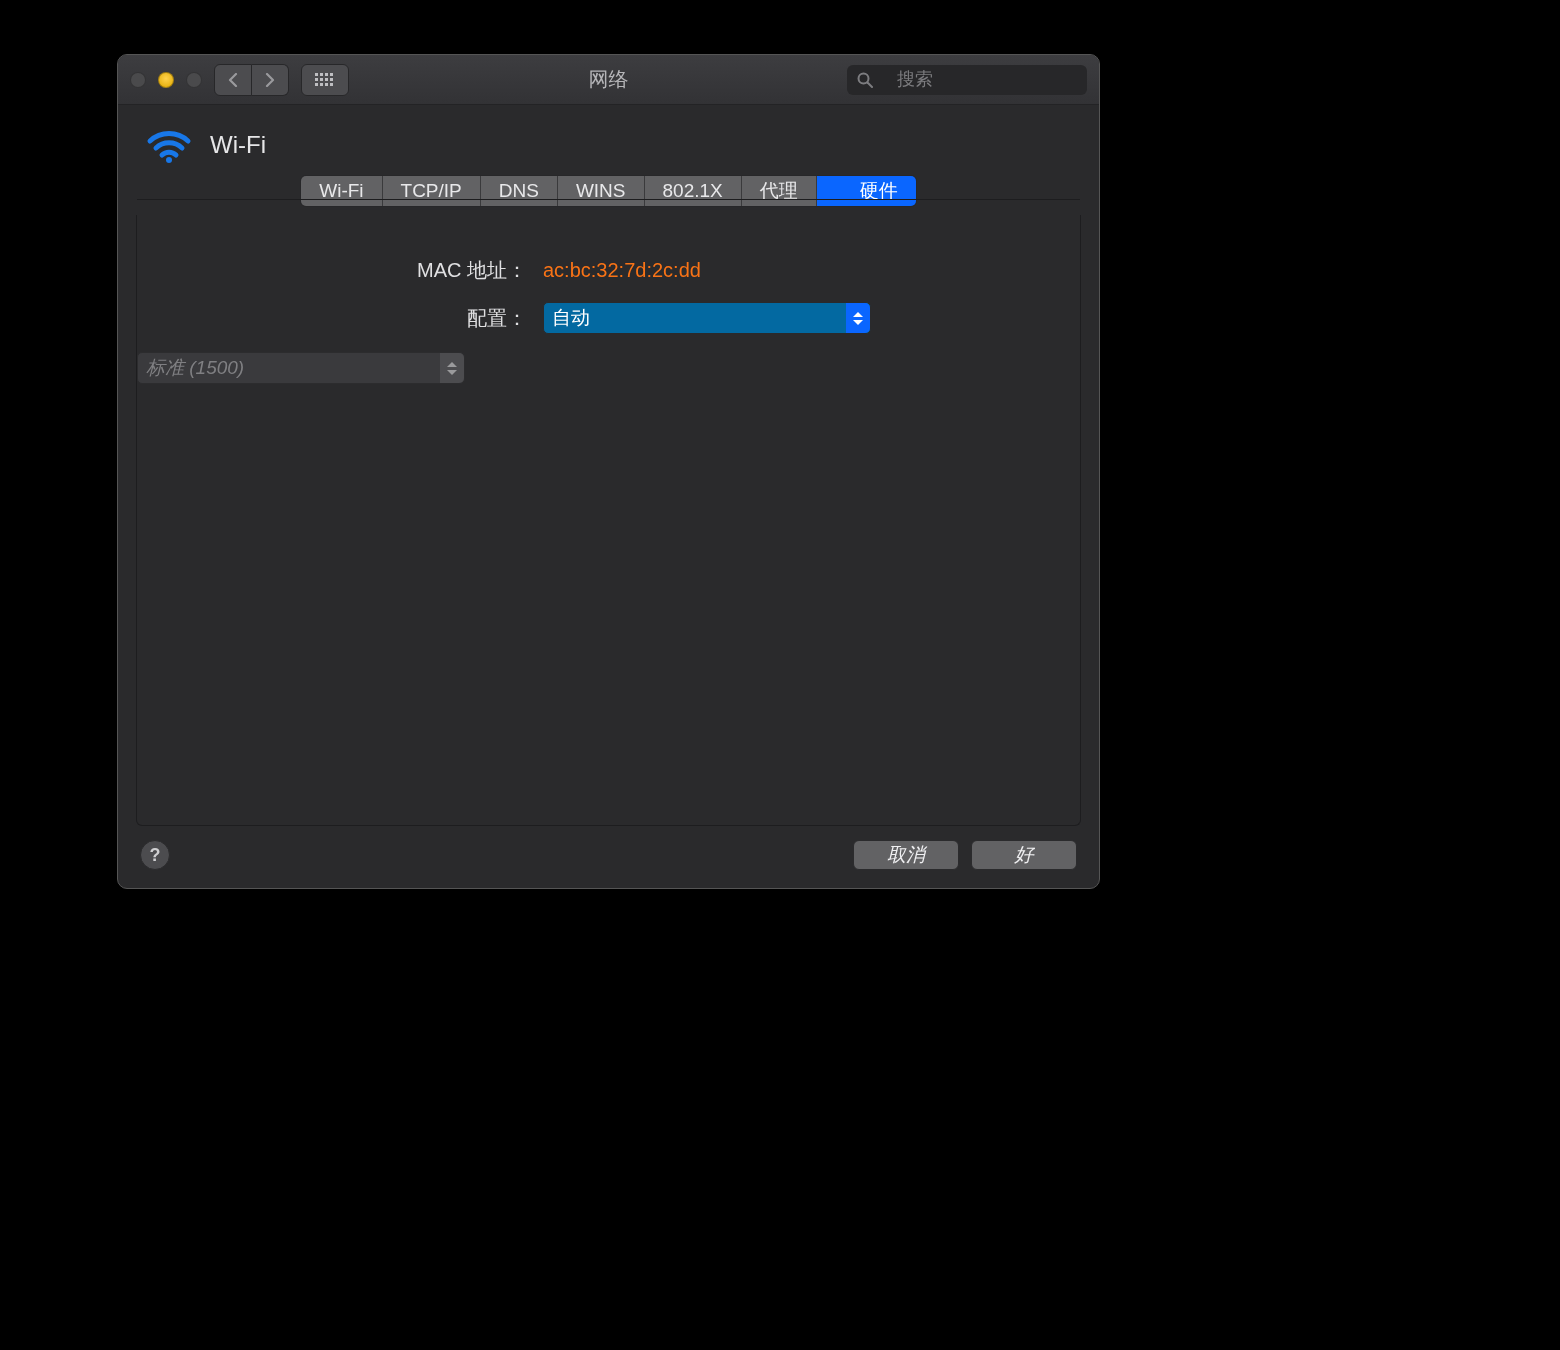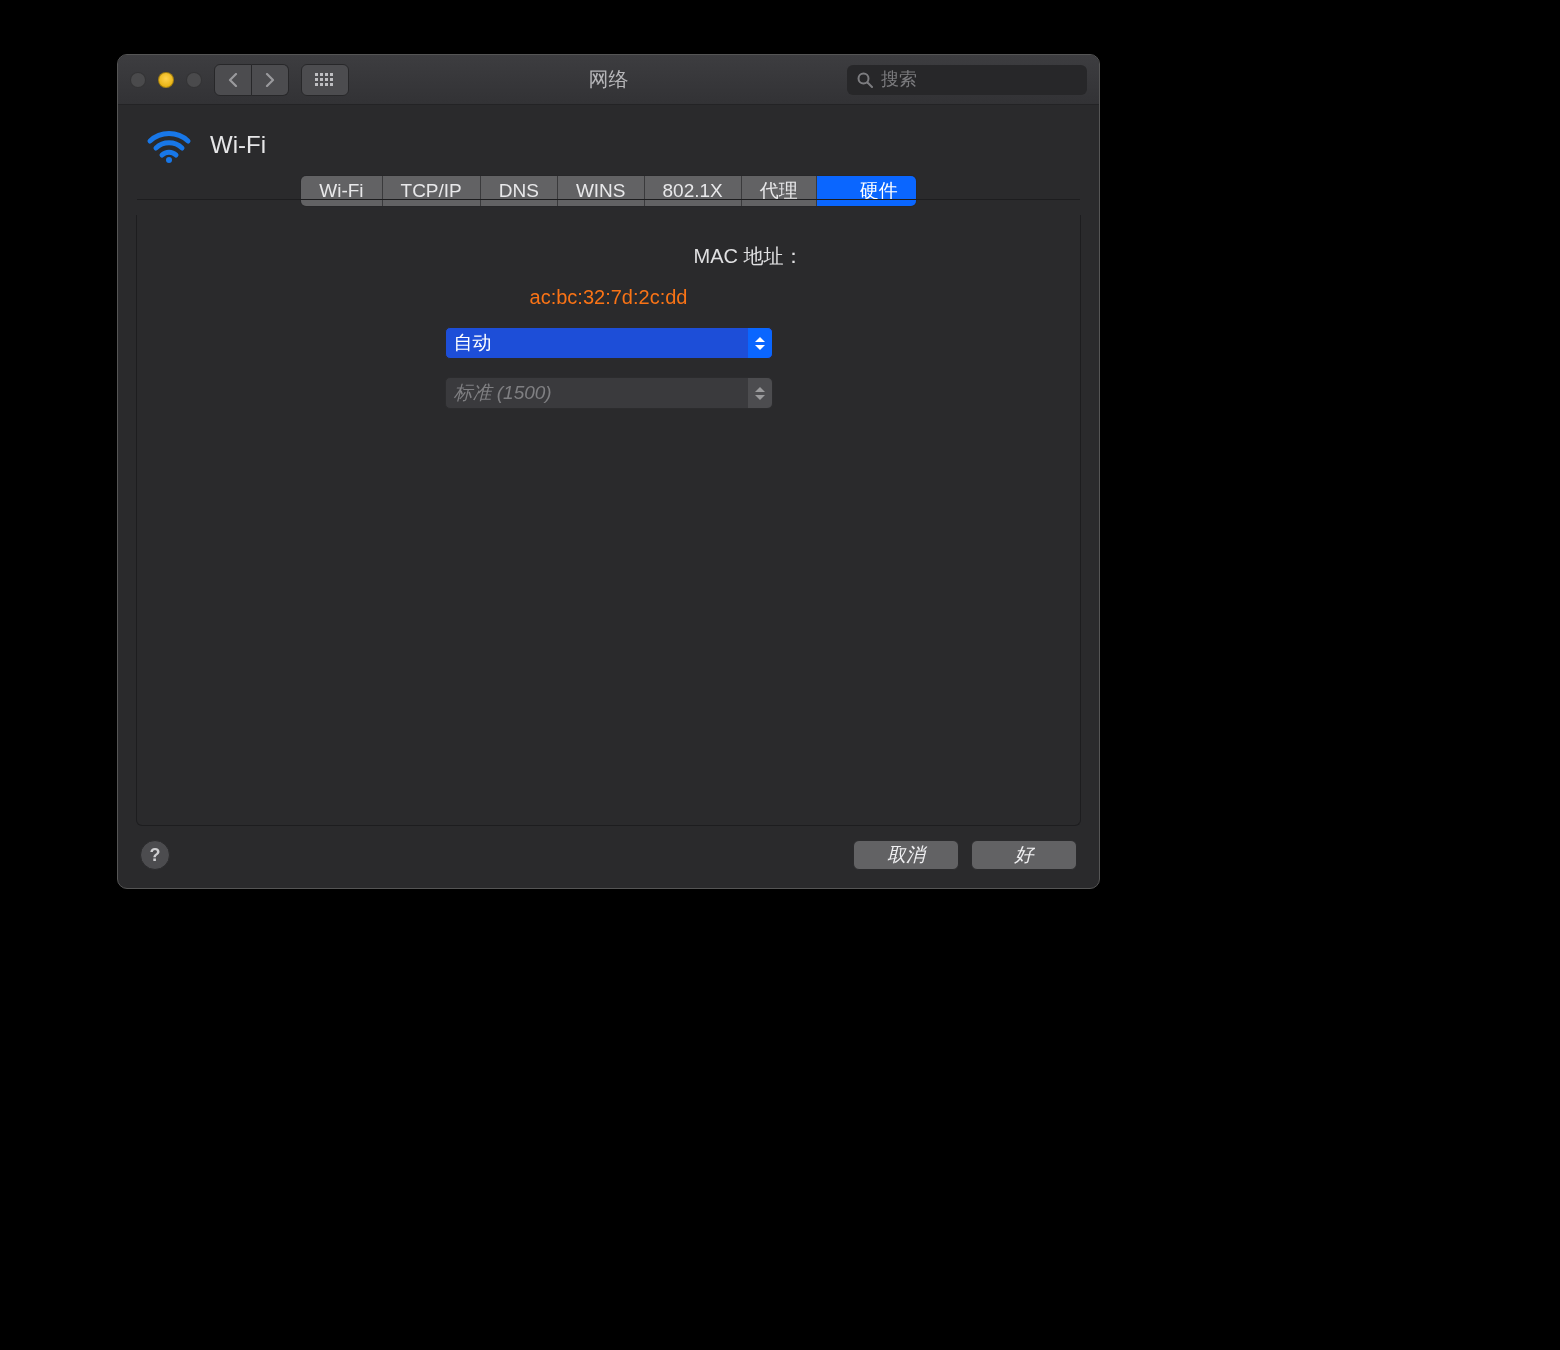--- a/index.html
+++ b/index.html
@@ -39,21 +39,21 @@
   .traffic{display:flex;gap:12px;align-items:center;margin-right:12px;}
   .traffic .dot{width:14px;height:14px;border-radius:50%;background:#4a4a4c;border:1px solid rgba(0,0,0,.3);}
   .traffic .min{background:radial-gradient(circle at 50% 40%,#FFD24C,#E0A800);}
   .nav-btns{display:flex;margin-right:6px;}
   .nav-btns .nbtn{width:36px;height:30px;background:#4c4c4f;border:1px solid #272729;display:flex;align-items:center;justify-content:center;font-size:18px;color:#9a9a9d;cursor:default;}
   .nav-btns .nbtn:first-child{border-top-left-radius:6px;border-bottom-left-radius:6px;}
   .nav-btns .nbtn:last-child{border-top-right-radius:6px;border-bottom-right-radius:6px;border-left:none;}
   .grid-btn{width:46px;height:30px;border-radius:6px;background:#4c4c4f;border:1px solid #272729;margin-left:6px;display:flex;align-items:center;justify-content:center;}
   .grid-btn svg{display:block;}
   .title{position:absolute;left:0;right:0;text-align:center;color:#b5b5b8;font-size:20px;pointer-events:none;}
-  .searchwrap{margin-left:auto;display:flex;align-items:center;background:#272729;border-radius:6px;padding:0 10px;height:30px;width:220px;}
+  .searchwrap{margin-left:auto;display:flex;align-items:center;background:#272729;border-radius:6px;padding:0 10px;height:30px;width:220px;gap:16px;}
   .searchwrap svg{flex:none;margin-right:6px;}
   .searchwrap input{flex:1;background:transparent;border:none;outline:none;color:var(--text);font-size:18px;}
   .searchwrap input::placeholder{color:#7b7b7e;}
   
   .header{display:flex;align-items:center;gap:18px;padding:22px 30px 12px 28px;}
   .wifi-icon svg{display:block;}
   .header-title{font-size:24px;color:#e6e6e8;}
   
   .seg{display:inline-flex;margin:0 auto 8px;border-radius:6px;overflow:hidden;border:1px solid #272729;}
   .seg-wrap{display:flex;justify-content:center;}
@@ -68,25 +68,25 @@
   .panel{
     margin:0 18px 14px;flex:1;
     border:1px solid var(--panel-border);border-top:none;
     border-radius:0 0 6px 6px;
     padding-top:28px;
     position:relative;
   }
   .panel::before{
     content:"";position:absolute;left:0;right:0;top:-16px;height:1px;background:#1d1d1f;
   }
-  .formrow{display:flex;align-items:center;gap:16px;margin:0 0 18px;flex-direction:column;}
+  .formrow{display:flex;align-items:center;gap:16px;margin:14px 0 18px;}
   .formrow .lab{width:390px;text-align:right;color:#e0e0e2;font-size:20px;}
   .formrow .val{color:#f97316;font-size:20px;}
   .popup{
-    position:relative;width:310px;height:30px;background:#1d4ed8;border:1px solid #2a2a2c;border-radius:5px;
+    position:relative;width:310px;height:30px;background:#0369a1;border:1px solid #2a2a2c;border-radius:5px;
     display:flex;align-items:center;padding:0 8px;color:#fff;font-size:19px;
   }
   .popup.disabled{background:#3a3a3d;border-color:#2c2c2e;color:#7f7f82;font-style:italic;}
   .popup .arrows{
     position:absolute;right:0;top:0;bottom:0;width:24px;border-top-right-radius:5px;border-bottom-right-radius:5px;
     display:flex;flex-direction:column;align-items:center;justify-content:center;gap:1px;
     background:var(--accent);
   }
   .popup.disabled .arrows{background:#4c4c4f;}
   .popup .arrows span{width:0;height:0;border-left:5px solid transparent;border-right:5px solid transparent;}
@@ -182,20 +182,21 @@
         <button class="sel">硬件</button>
       </div>
   </div>
 
   <div class="panel">
     <div class="formrow">
       <div class="lab">MAC 地址：</div>
       <div class="val">ac:bc:32:7d:2c:dd</div>
     </div>
     <div class="formrow">
+      <div class="lab">配置：</div>
       <div class="popup">
         <span>自动</span>
         <div class="arrows">
             <span class="up"></span>
             <span class="dn"></span>
           </div>
       </div>
     </div>
     <div class="formrow">
       <div class="popup disabled">

